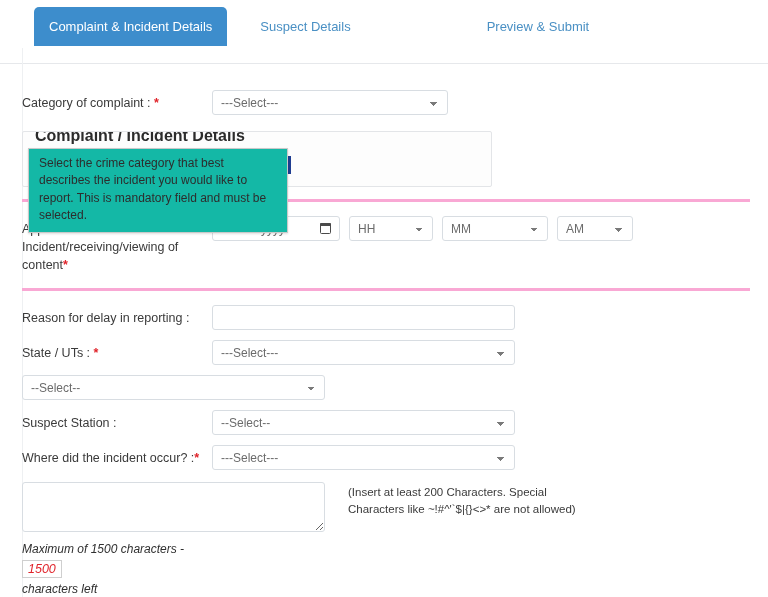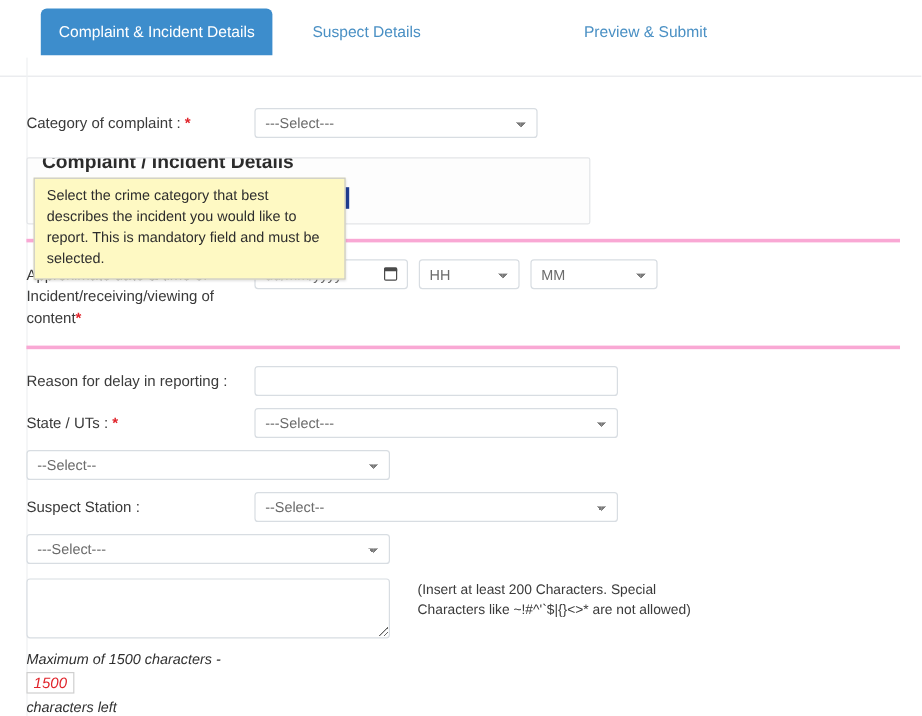--- a/index.html
+++ b/index.html
@@ -224,21 +224,21 @@
   }
   .panel-chip.left { left: 10px; }
   .panel-chip.right { left: 259px; }
 
   
   .tooltip {
     position: absolute;
     left: 28px;
     top: 148px;
     width: 260px;
-    background: #fef9c3;
+    background: #14b8a6;
     border: 1px solid #c9c9c9;
     color: #2d2d2d;
     font-size: 12px;
     line-height: 1.45;
     padding: 6px 9px 7px 10px;
     box-sizing: border-box;
     box-shadow: 0 1px 2px rgba(0,0,0,0.13);
     z-index: 50;
   }
 
@@ -309,20 +309,23 @@
       <div class="dateinput">
         <span>dd/mm/yyyy</span>
         <span class="cal-icon"></span>
       </div>
       <select class="ctl w-hh">
         <option>HH</option>
       </select>
       <select class="ctl w-mm">
         <option>MM</option>
       </select>
+      <select class="ctl w-ampm">
+        <option>AM</option>
+      </select>
     </div>
   </div>
 
   <div class="row noborder" style="padding-bottom:4px;">
     <div class="label">Reason for delay in reporting :</div>
     <div class="fields">
       <input class="ctl w-text" type="text" value="" style="">
     </div>
   </div>
 
@@ -348,20 +351,23 @@
   <div class="row noborder" style="padding-top:6px;padding-bottom:4px;">
     <div class="label">Suspect Station :</div>
     <div class="fields">
       <select class="ctl w-wide">
         <option>--Select--</option>
       </select>
     </div>
   </div>
 
   <div class="row noborder" style="padding-top:6px;padding-bottom:6px;">
+    <div class="label">
+      <span>Where did the incident occur? :</span><span class="req">*</span>
+    </div>
     <div class="fields">
       <select class="ctl w-wide">
         <option>---Select---</option>
       </select>
     </div>
   </div>
 
   <div class="row" style="padding-top:6px;padding-bottom:11px;">
     <div class="fields" style="align-items:flex-start;">
       <div>

